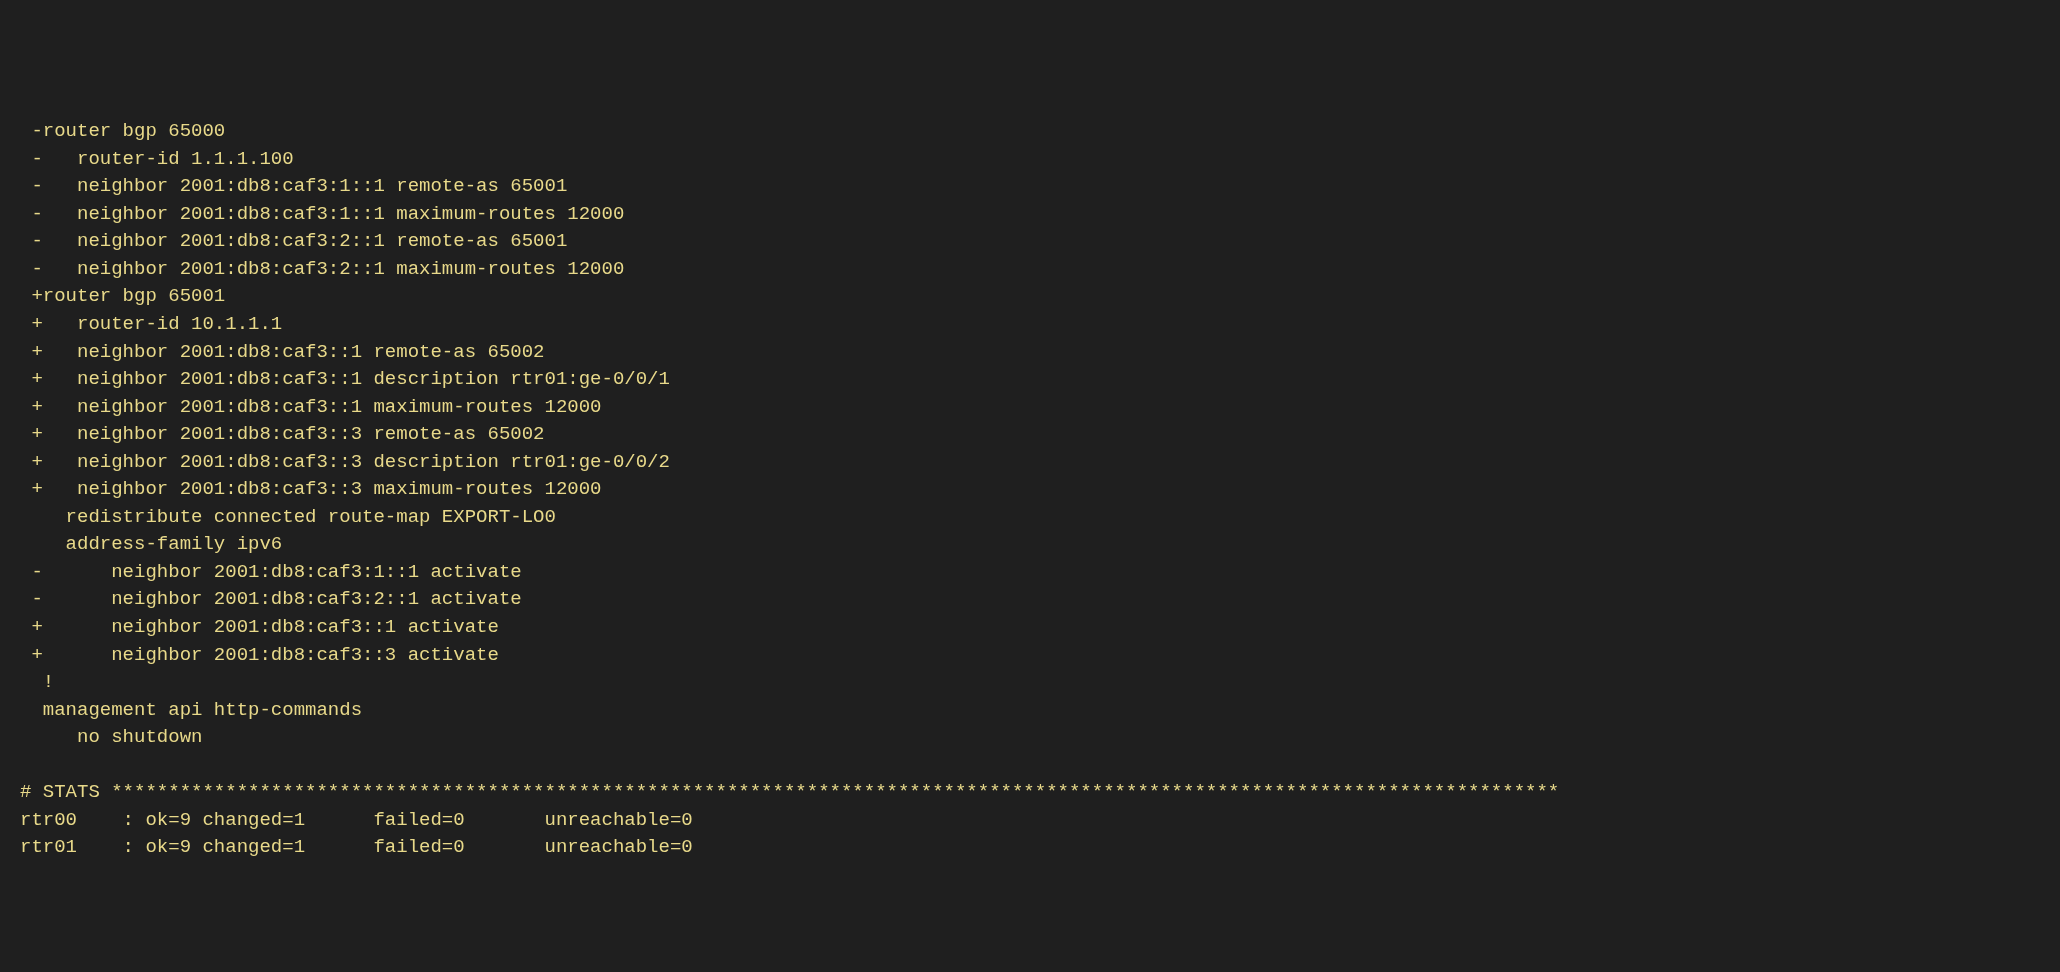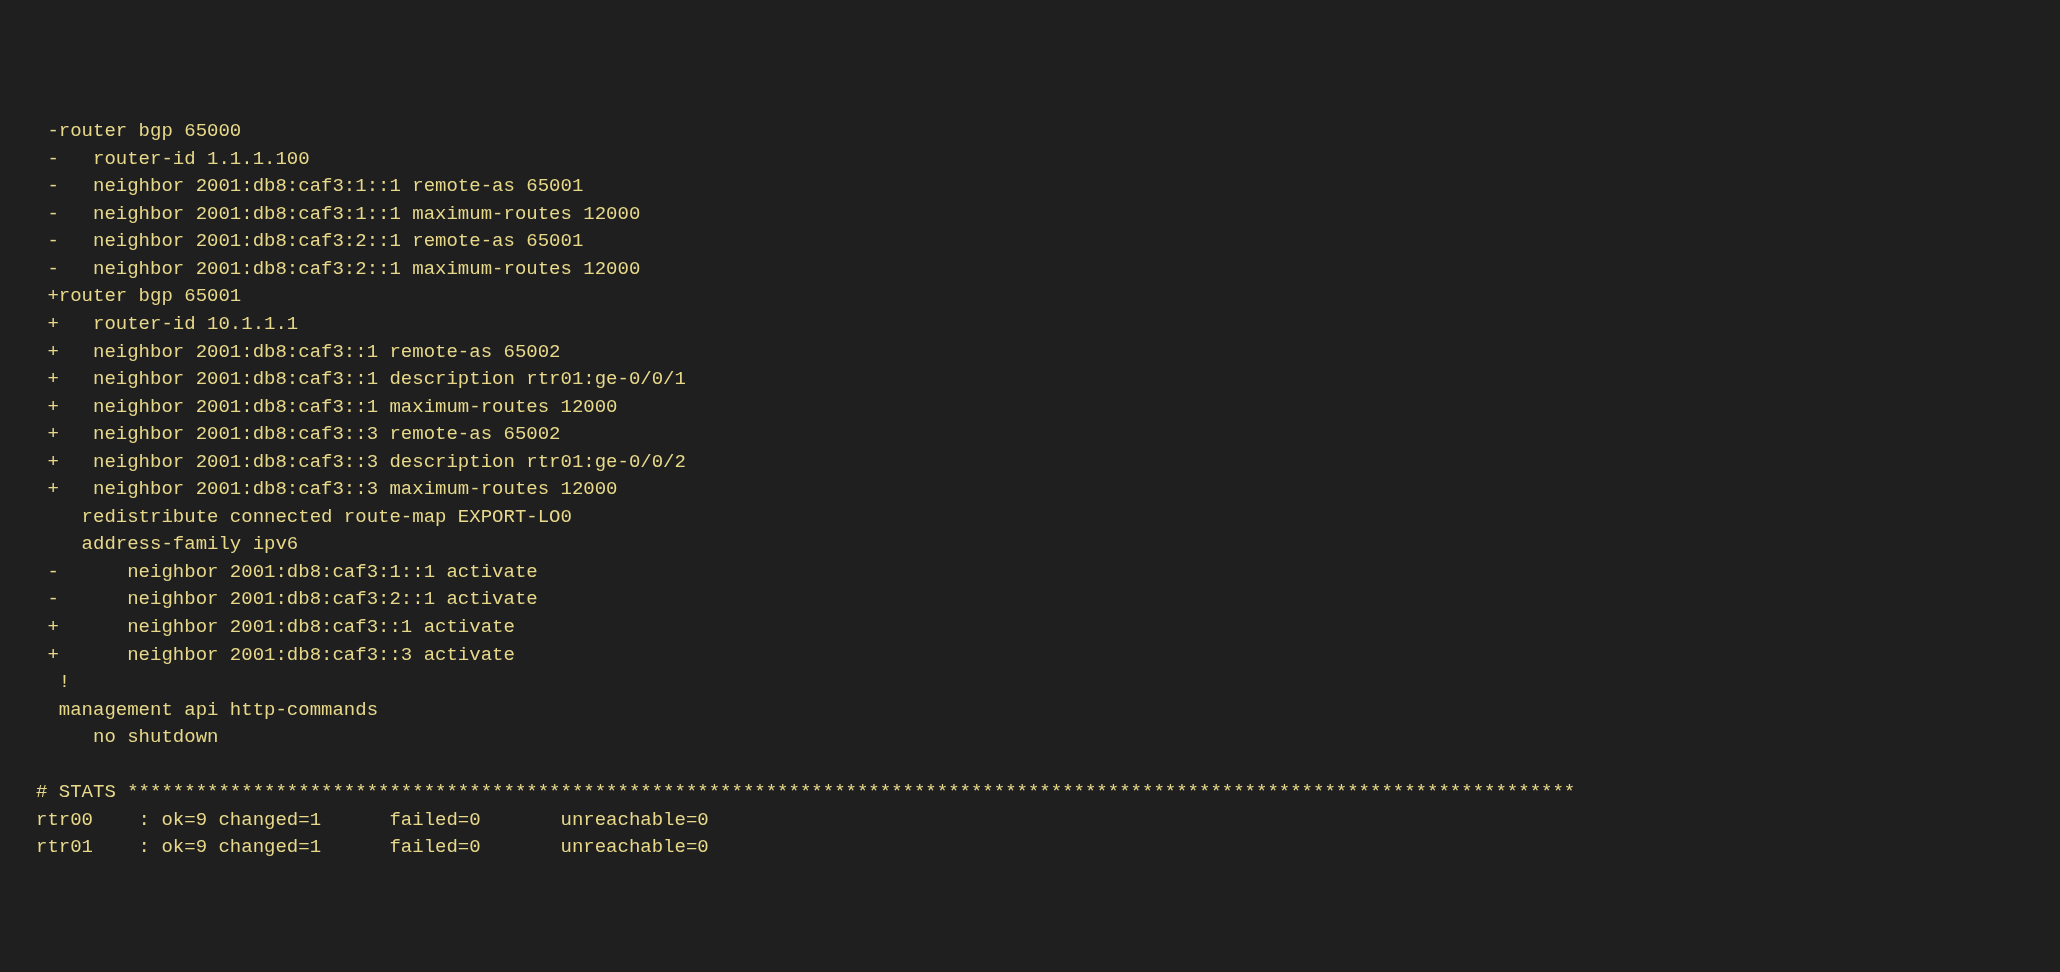--- a/index.html
+++ b/index.html
@@ -11,21 +11,21 @@
       background-color: #1f1f1f;
       color: #e8d98a;
       font-family: "Menlo", "Monaco", "Consolas", "Courier New", monospace;
       font-size: 19px;
       line-height: 1.45;
       padding: 0;
       white-space: pre;
       overflow-x: auto;
     }
     .terminal {
-      padding: 8px 20px 8px 36px;
+      padding: 8px 20px 8px 20px;
     }
     .line {
       white-space: pre;
     }
   </style>
 </head>
 <body>
 
 
 

